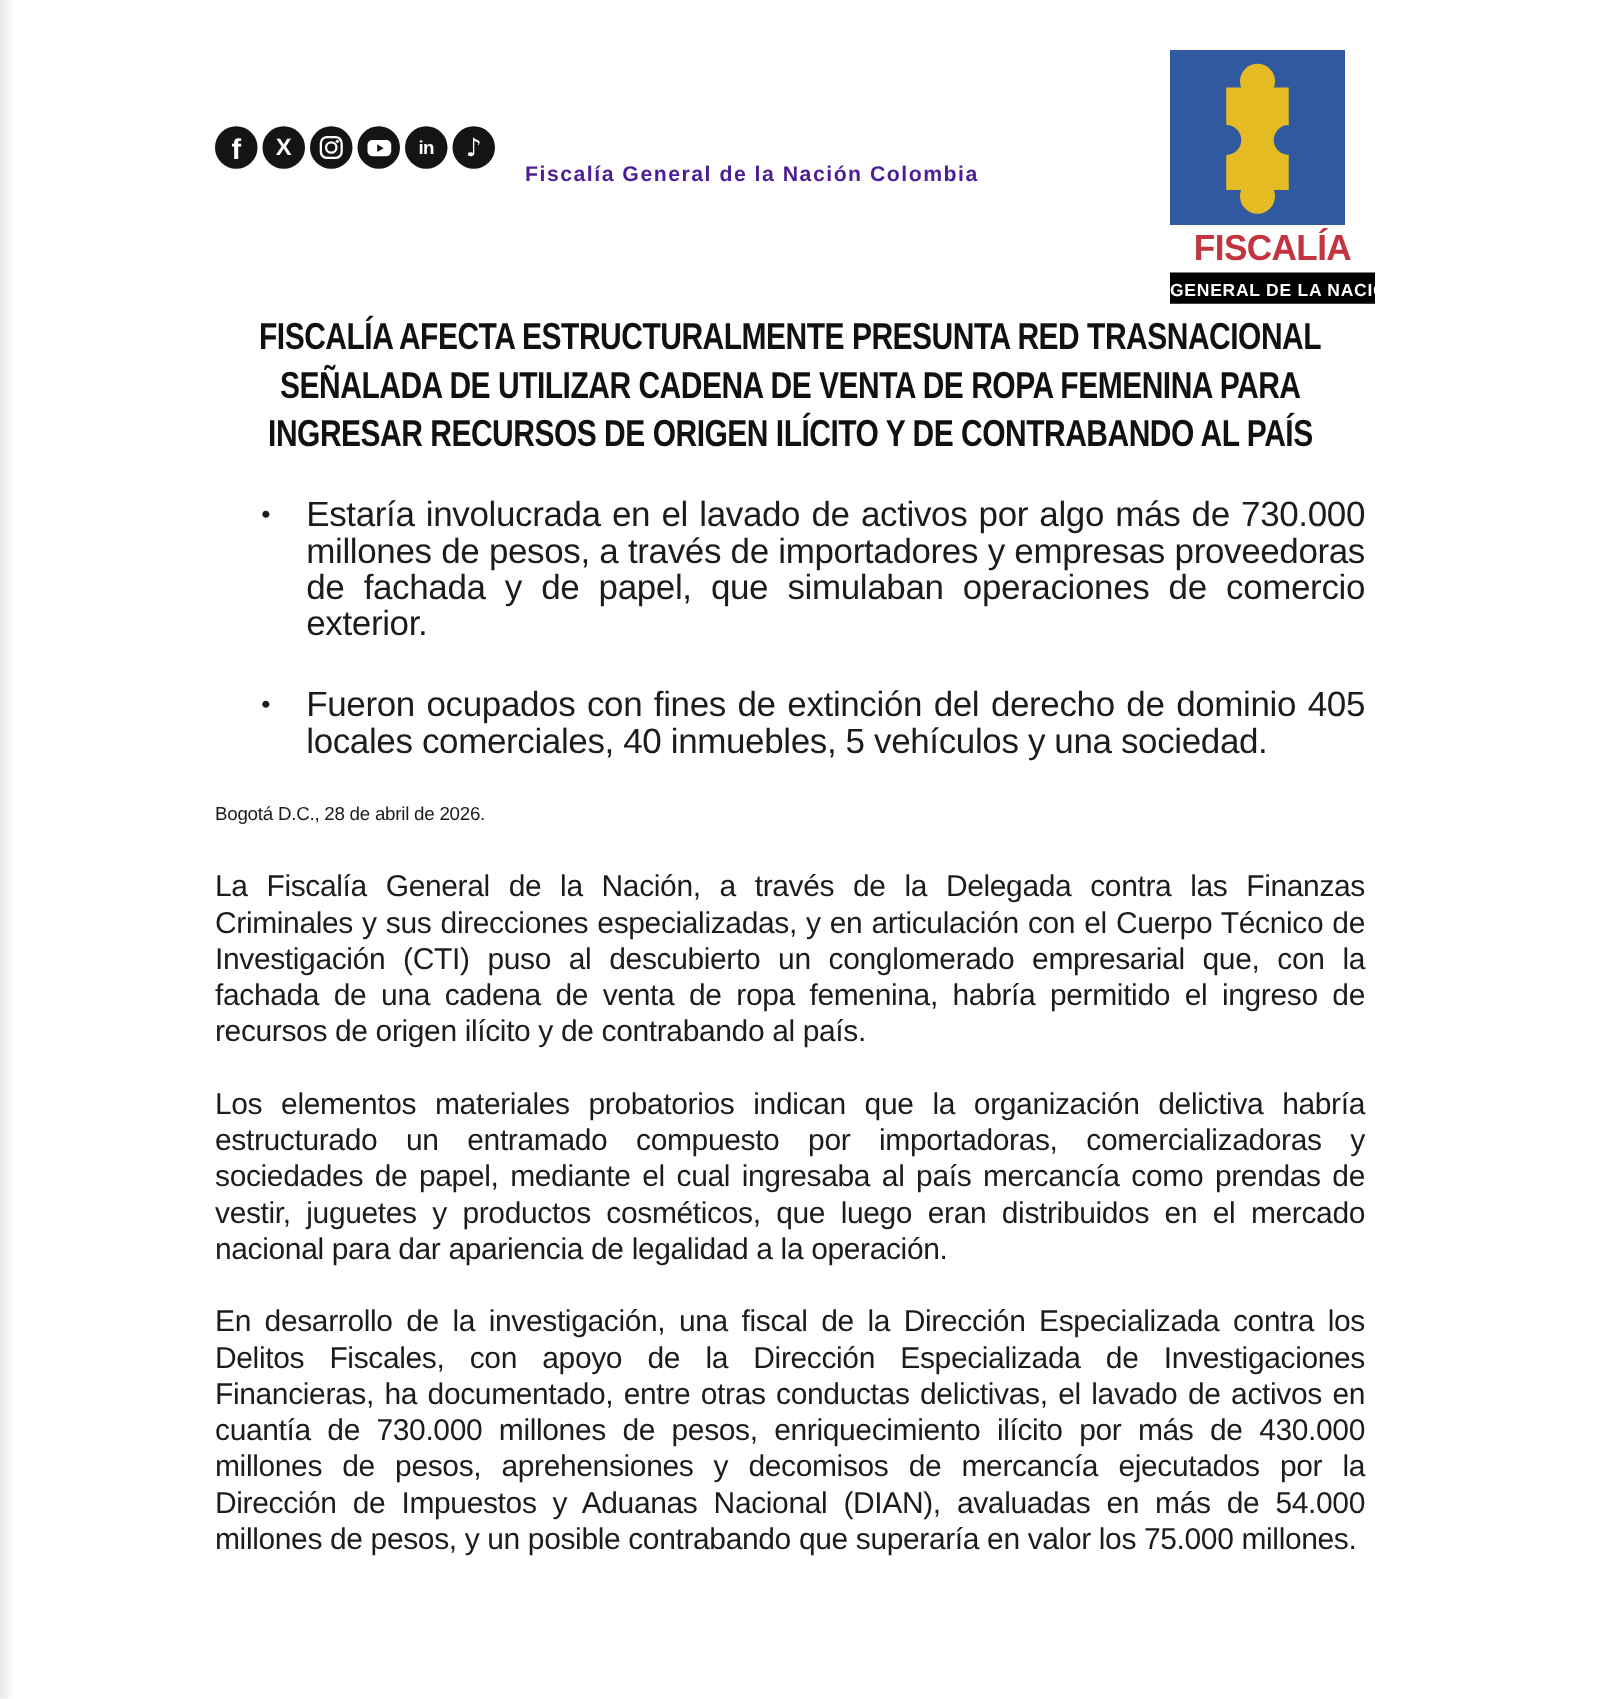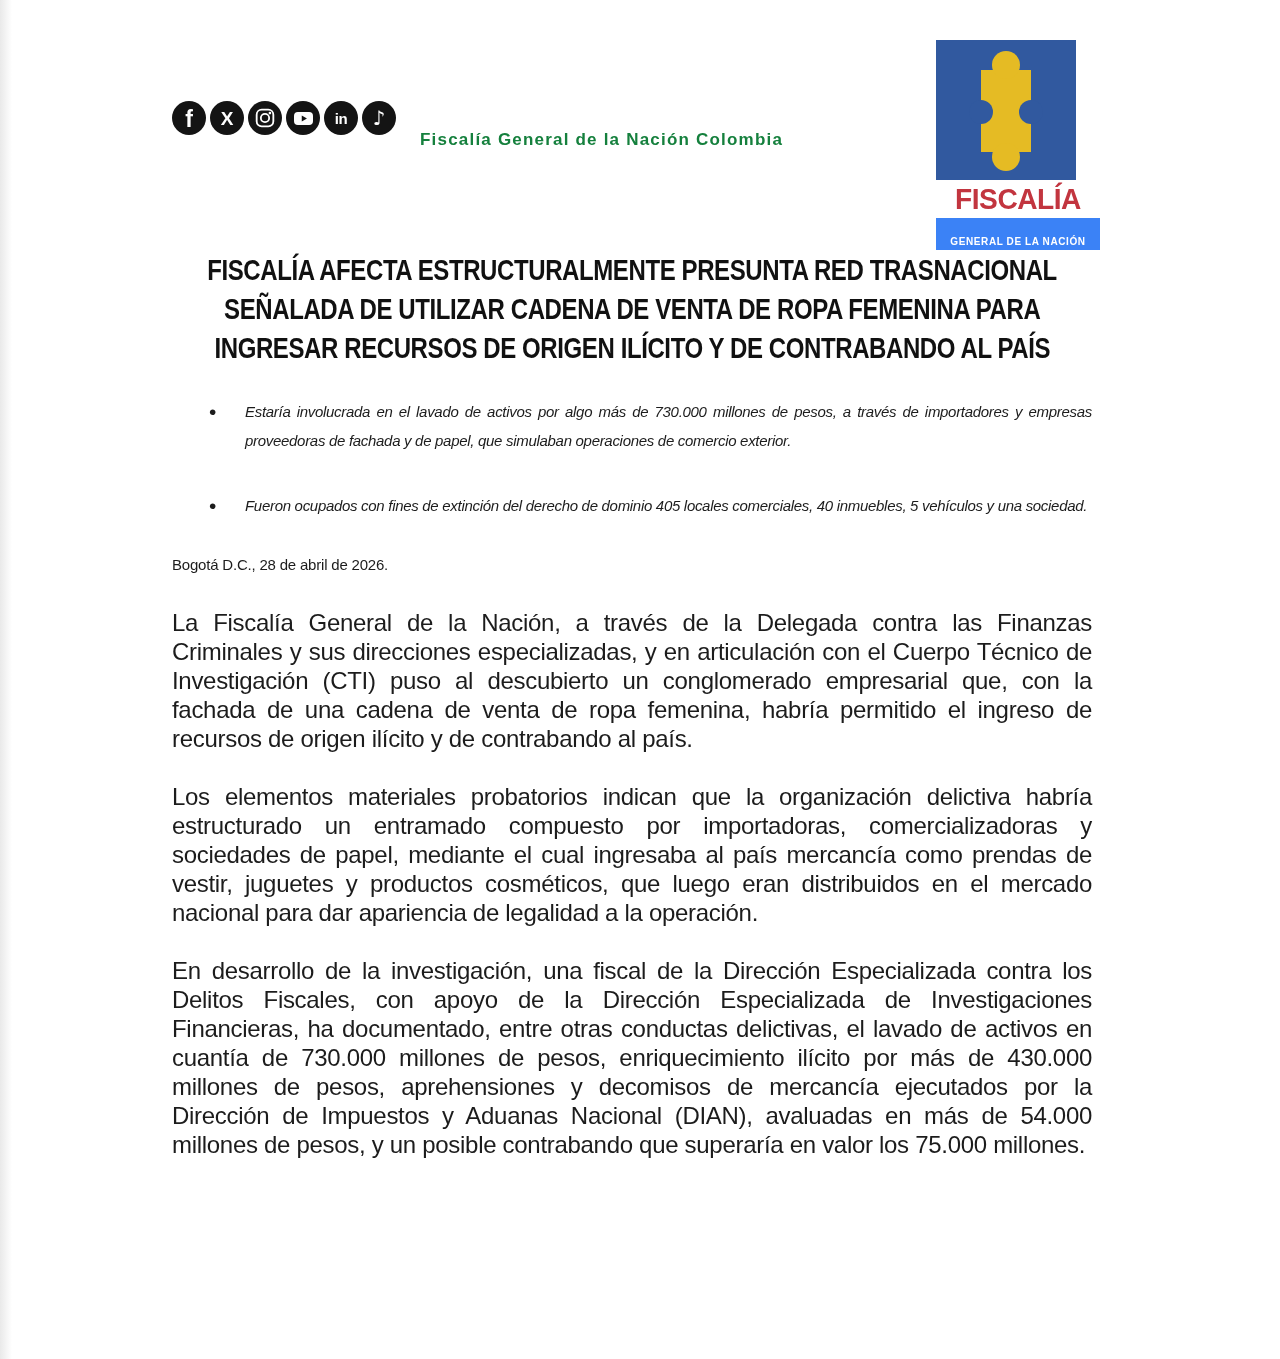--- a/index.html
+++ b/index.html
@@ -27,57 +27,57 @@
     flex:0 0 auto;
   }
   .glyph { font-weight:bold; line-height:1; }
   .g-fb { font-size:23px; padding-top:3px; }
   .g-x  { font-size:19px; font-weight:900; }
   .g-in { font-size:15px; letter-spacing:-0.5px; }
   .g-tk { font-size:20px; font-family:"DejaVu Sans", sans-serif; }
   .org-name {
     margin-left:20px; white-space:nowrap;
     font-size:17px; font-weight:bold; letter-spacing:1.2px;
-    color:#15803d;
+    color:#4c1d95;
     margin-top:43px;
   }
 
   
   .logo { position:absolute; left:936px; top:40px; width:164px; text-align:center; }
   .logo-square { display:block; width:140px; height:140px; }
   .logo-wordmark {
     margin-top:3px; font-size:29px; font-weight:bold;
     letter-spacing:-0.5px; color:#c2353f; white-space:nowrap;
     transform:scaleX(0.97); transform-origin:50% 50%;
   }
   .logo-banner {
-    margin-top:2px; background:#3b82f6; color:#ffffff;
-    font-size:10px; font-weight:bold; letter-spacing:0.6px;
-    padding:18px 0 3px; white-space:nowrap;
+    margin-top:2px; background:#000000; color:#ffffff;
+    font-size:14px; font-weight:bold; letter-spacing:0.6px;
+    padding:6px 0 3px; white-space:nowrap;
   }
 
   
   .content { position:absolute; left:172px; top:250px; width:920px; }
 
   .title { font-weight:bold; color:#111111; }
   .title-line { display:flex; justify-content:center; height:39px; line-height:39px;align-items:center; }
   .title-line > span {
     white-space:nowrap; font-size:30px; letter-spacing:-0.5px;
     transform:scaleX(0.80); transform-origin:50% 50%;
   }
 
   .bullets { margin-top:30px; }
   .bullet { display:flex; }
   .bullet + .bullet { margin-top:36px; }
   .bullet-marker {
     flex:0 0 73px; padding-left:37px;
     font-size:21px; line-height:29px;
   }
   .bullet-text {
-    flex:1; font-style:italic; font-size:15px; line-height:29px;
+    flex:1; font-size:28px; line-height:29px;
     letter-spacing:-0.3px; text-align:justify;
   }
 
   .dateline { margin-top:30px; font-size:15px; line-height:29px; letter-spacing:-0.2px; }
 
   .para {
     margin-top:29px; font-size:24px; line-height:29px;
     letter-spacing:-0.3px; text-align:justify;
   }
 </style>

